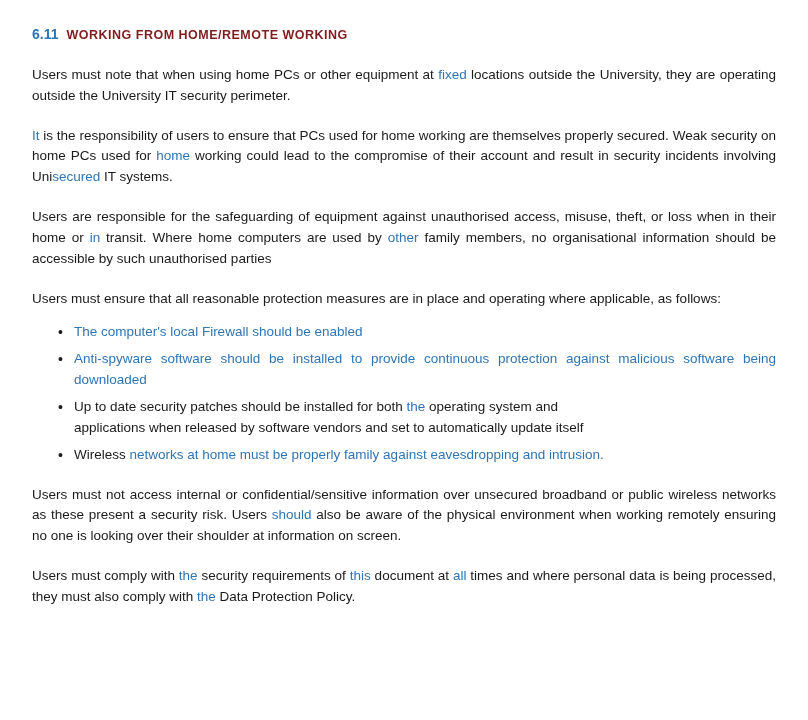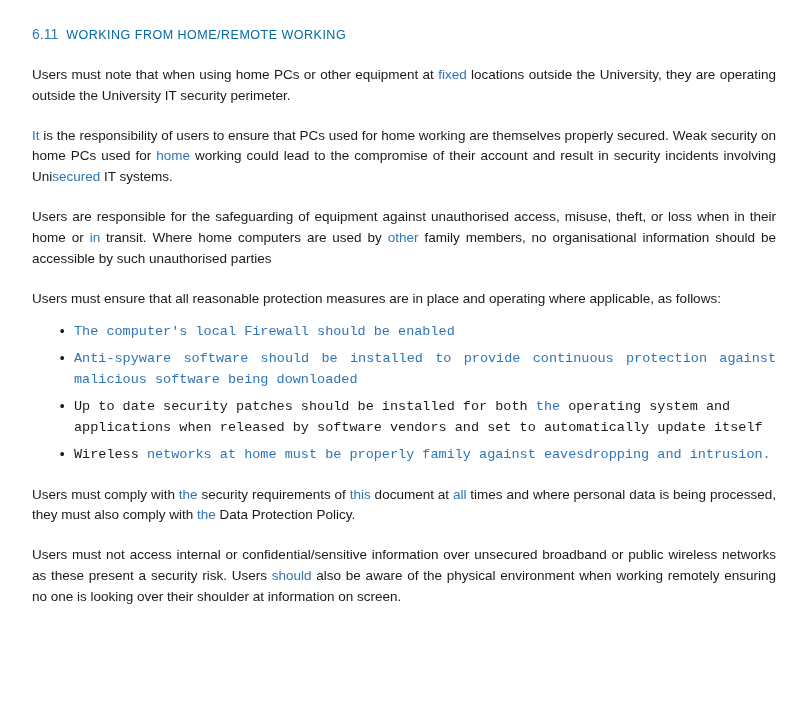--- a/index.html
+++ b/index.html
@@ -20,27 +20,27 @@
     .section-heading {
       display: flex;
       align-items: baseline;
       gap: 8px;
       margin-bottom: 10px;
     }
 
     .section-number {
       color: #2e75b6;
       font-size: 14px;
-      font-weight: normal;
+      font-weight: bold;
     }
 
     .section-title {
-      color: #0369a1;
+      color: #7f1d1d;
       font-size: 12.5px;
-      font-weight: normal;
+      font-weight: bold;
       letter-spacing: 0.04em;
       text-transform: uppercase;
     }
 
     .para {
       text-align: justify;
       margin-bottom: 12px;
       color: #1a1a1a;
       margin-top: 19px;
     }
@@ -54,21 +54,20 @@
       padding-left: 28px;
       list-style: none;
     }
 
     .bullet-list li {
       position: relative;
       padding-left: 14px;
       margin-bottom: 6px;
       text-align: justify;
       color: #1a1a1a;
-      font-family: Liberation Mono, monospace;
     }
 
     .bullet-list li::before {
       content: '•';
       position: absolute;
       left: -2px;
       color: #1a1a1a;
       font-size: 14px;
     }
 
@@ -111,20 +110,20 @@
     </li>
     <li>
       Up to date security patches should be installed for both <span class="blue">the</span> operating system and<br>applications when released by software vendors and set to automatically update itself
     </li>
     <li>
       <span>Wireless</span><span class="blue"> networks at home must be properly family against eavesdropping and intrusion.</span>
     </li>
   </ul>
 
   <p class="para">
-    Users must comply with <span class="blue">the</span> security requirements of <span class="blue">this</span> document at <span class="blue">all</span> times and where personal data is being processed, they must also comply with <span class="blue">the</span> Data Protection Policy.
+    Users must not access internal or confidential/sensitive information over unsecured broadband or public wireless networks as these present a security risk.  Users <span class="blue">should</span> also be aware of the physical environment when working remotely ensuring no one is looking over their shoulder at information on screen.
   </p>
 
   <p class="para">
-    Users must not access internal or confidential/sensitive information over unsecured broadband or public wireless networks as these present a security risk.  Users <span class="blue">should</span> also be aware of the physical environment when working remotely ensuring no one is looking over their shoulder at information on screen.
+    Users must comply with <span class="blue">the</span> security requirements of <span class="blue">this</span> document at <span class="blue">all</span> times and where personal data is being processed, they must also comply with <span class="blue">the</span> Data Protection Policy.
   </p>
 
 </div>
 
 </body></html>

